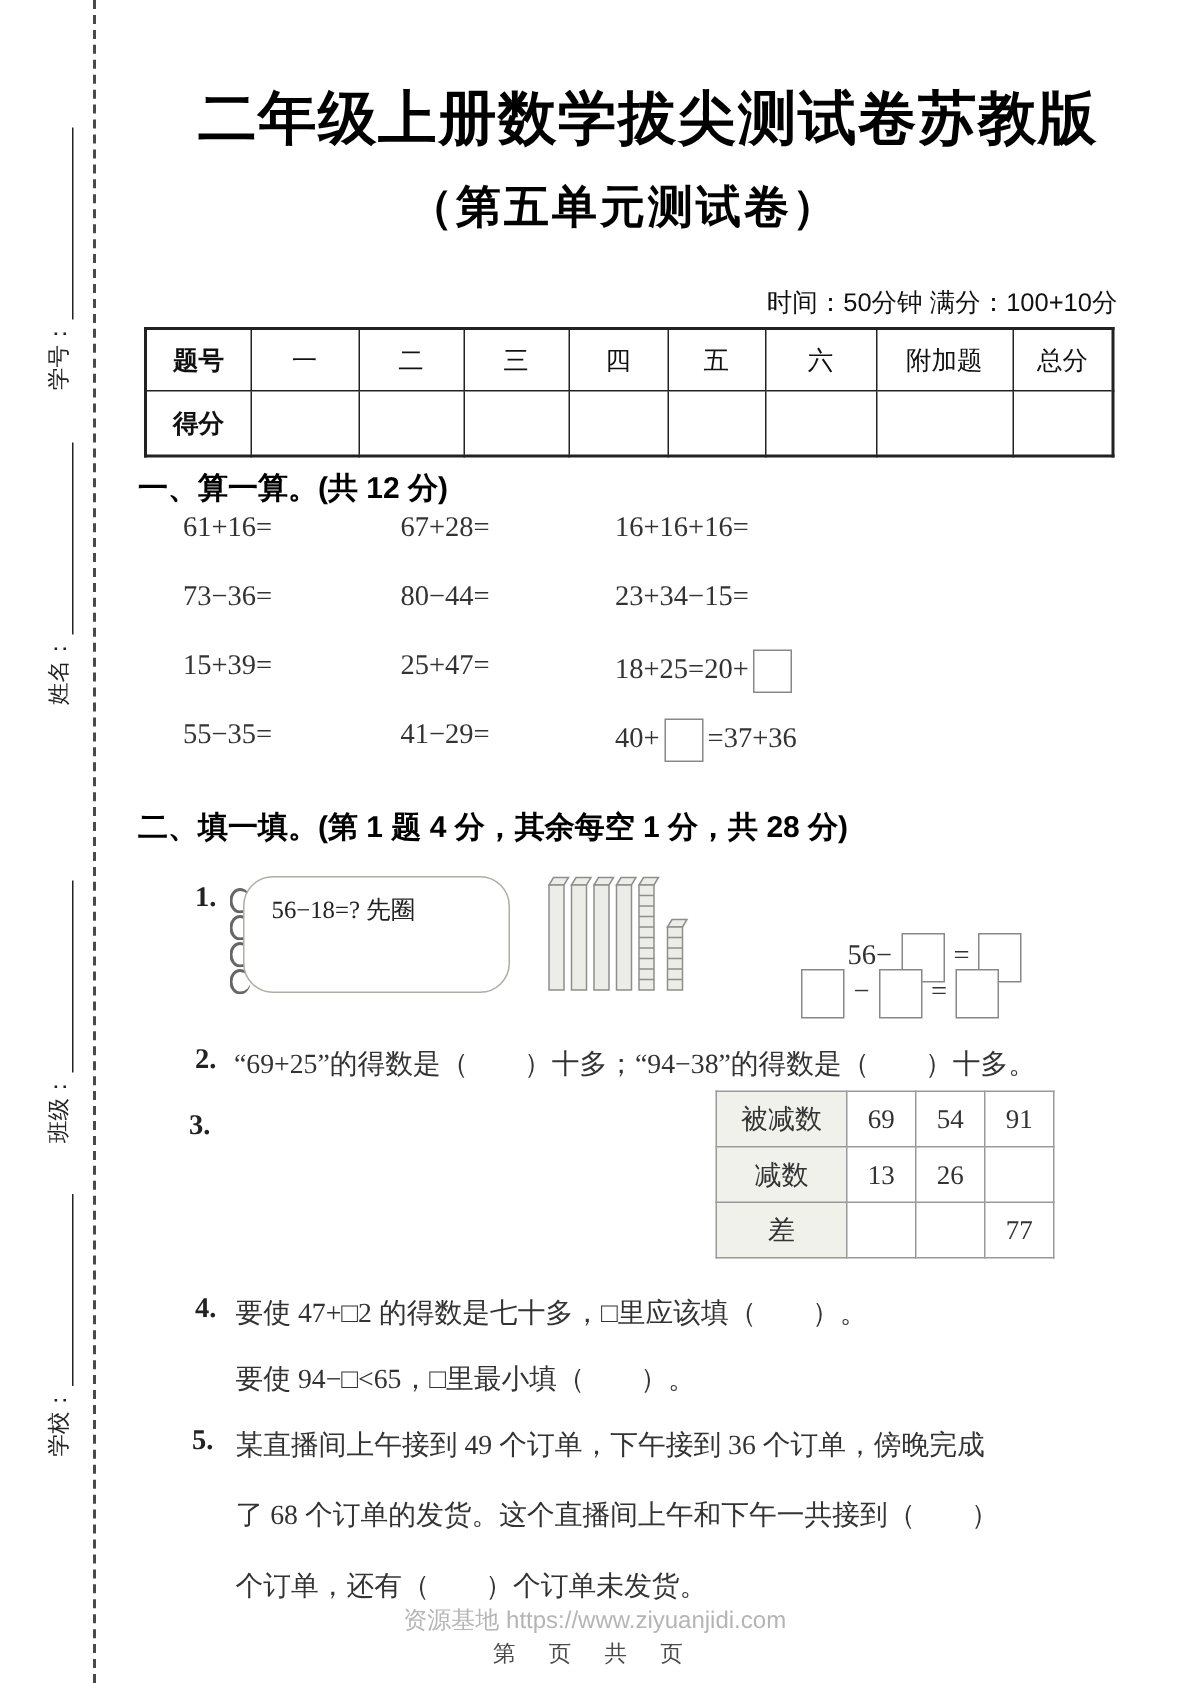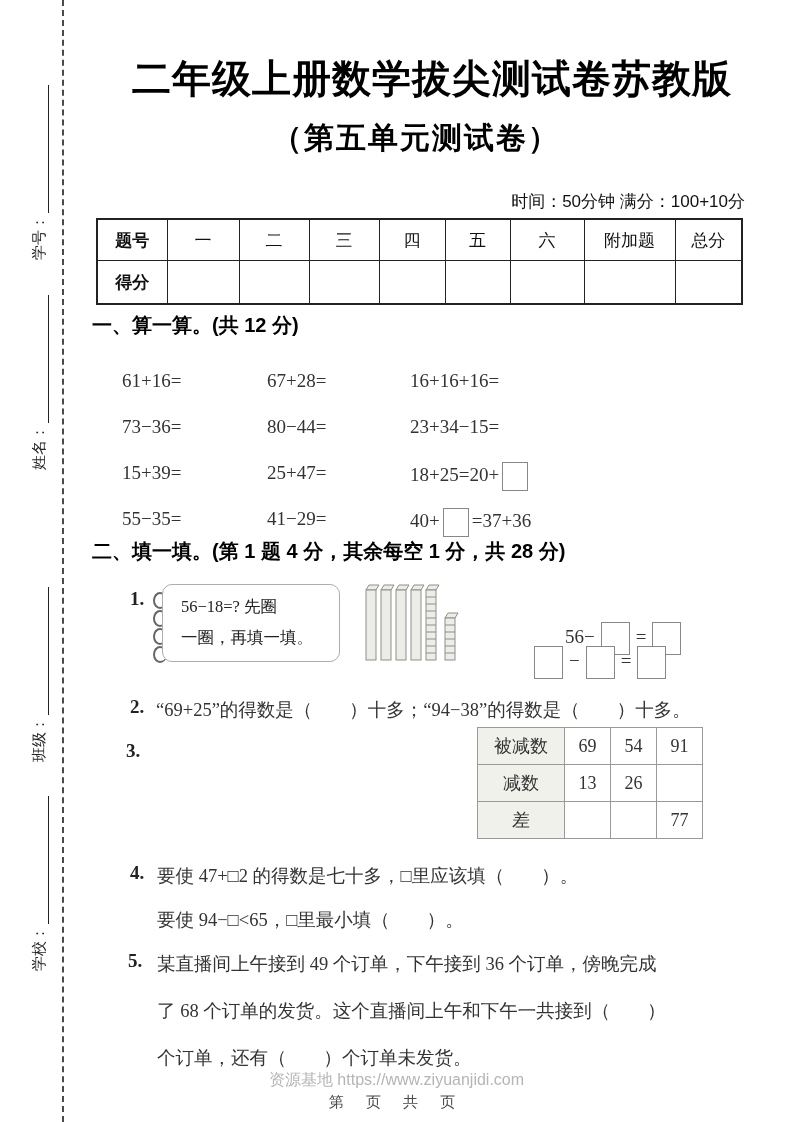--- a/index.html
+++ b/index.html
@@ -57,39 +57,39 @@
   .score-table tr:first-child td{height:38px;}
   .score-table tr:last-child td{height:40px;margin-left:48px;}
   
   .sec-heading{
     position:absolute;left:92px;margin:0;
     font-family:"Liberation Sans","DejaVu Sans",sans-serif;
     font-size:20px;font-weight:bold;color:#000;
   }
   
   .problems-grid{
-    position:absolute;left:122px;top:370px;width:630px;
+    position:absolute;left:122px;top:341px;width:630px;
     display:grid;grid-template-columns:145px 143px auto;grid-auto-rows:46px;
     font-size:19px;color:#333;align-items:start;
   }
   .sbox{
     display:inline-block;width:24px;height:27px;border:1.5px solid #888;
     vertical-align:middle;margin:0 3px;background:#fff;
   }
   
   .qnum{
     position:absolute;font-weight:bold;font-size:19px;color:#222;
   }
   .qtext{
     position:absolute;font-size:18.5px;color:#333;line-height:28px;
   }
   
   .note-card{
     position:absolute;left:162px;top:584px;width:178px;height:78px;
-    border:1.5px solid #aeaea4;border-radius:10px;background:#fff;
+    border:1.5px solid #aeaea4;border-radius:20px;background:#fff;
     padding:6px 20px 0 18px;box-sizing:border-box;
     font-size:16.5px;color:#222;line-height:31px;
   }
   .ring{
     position:absolute;left:153px;width:12px;height:13px;
     border:2px solid #666;border-right:none;border-radius:50%;
     background:transparent;
   }
   .blocks-svg{position:absolute;left:362px;top:582px;}
   .q1-eq{
@@ -212,21 +212,20 @@
 
   <h3 class="sec-heading" style="top:538px;">二、填一填。(第 1 题 4 分，其余每空 1 分，共 28 分)</h3>
 
   <div class="qnum" style="left:130px;top:588px;">1.</div>
   <span class="ring" style="top:592px;"></span>
   <span class="ring" style="top:610px;"></span>
   <span class="ring" style="top:628px;"></span>
   <span class="ring" style="top:646px;"></span>
   <div class="note-card">
     <div>56−18=? 先圈</div>
-    <div>一圈，再填一填。</div>
   </div>
 
   <svg class="blocks-svg" width="102" height="84" viewBox="0 0 102 84">
     <g stroke="#8f8f8a" stroke-width="1" fill="#ecece8">
       <path d="M4 8 L7 3 L17 3 L14 8 Z"></path>
         <rect x="4" y="8" width="10" height="70"></rect>
       <path d="M19 8 L22 3 L32 3 L29 8 Z"></path>
         <rect x="19" y="8" width="10" height="70"></rect>
       <path d="M34 8 L37 3 L47 3 L44 8 Z"></path>
         <rect x="34" y="8" width="10" height="70"></rect>

